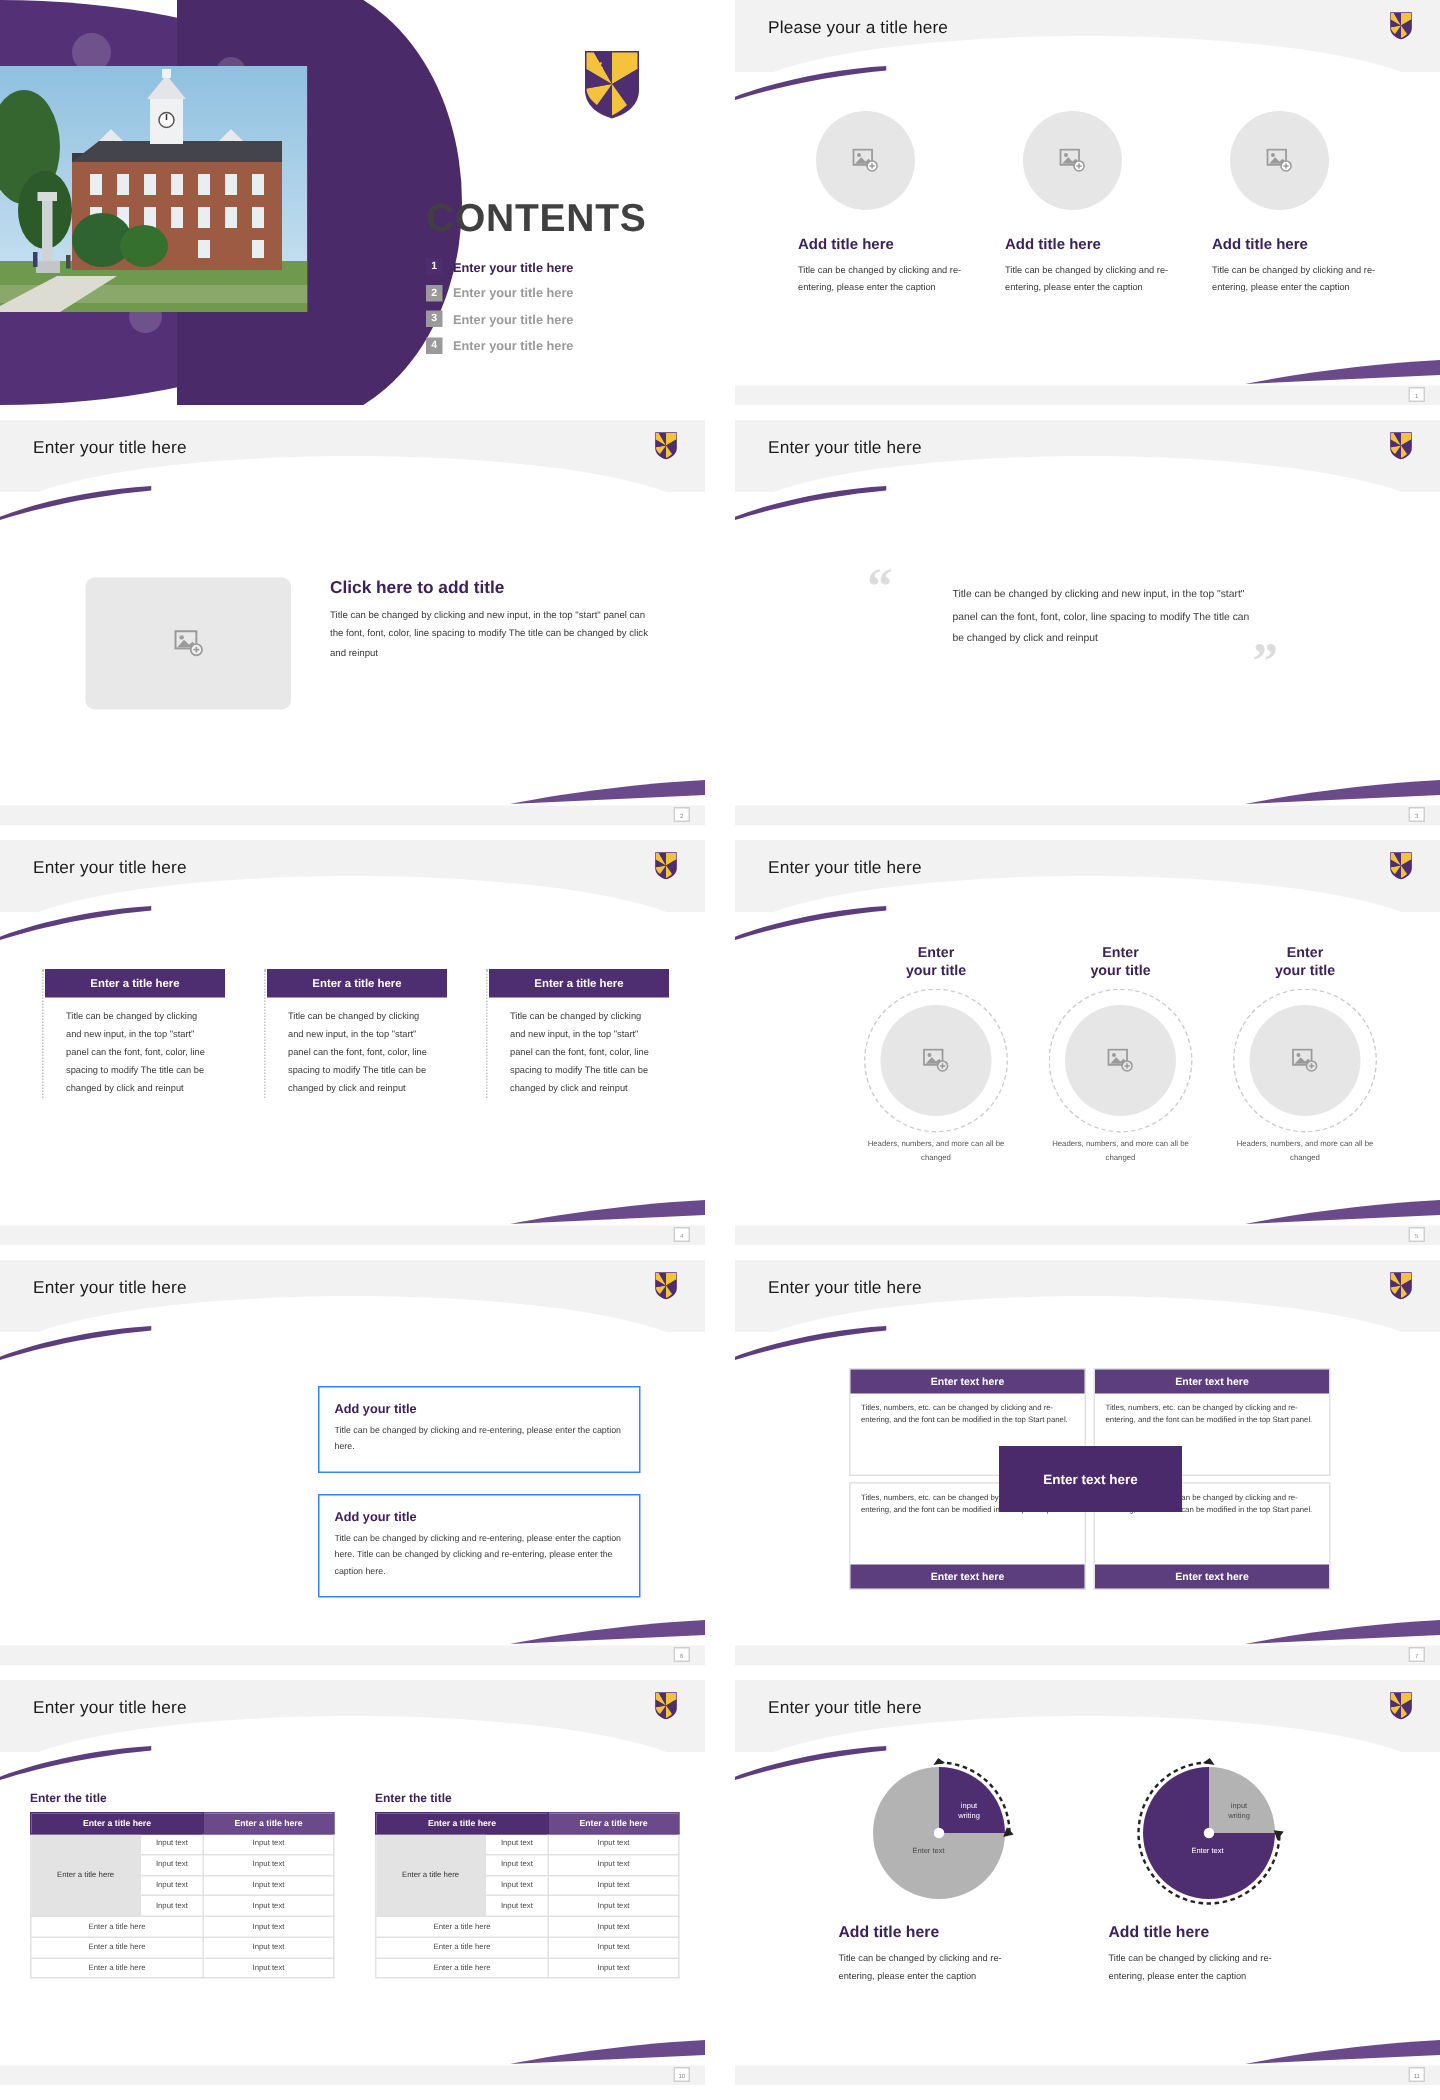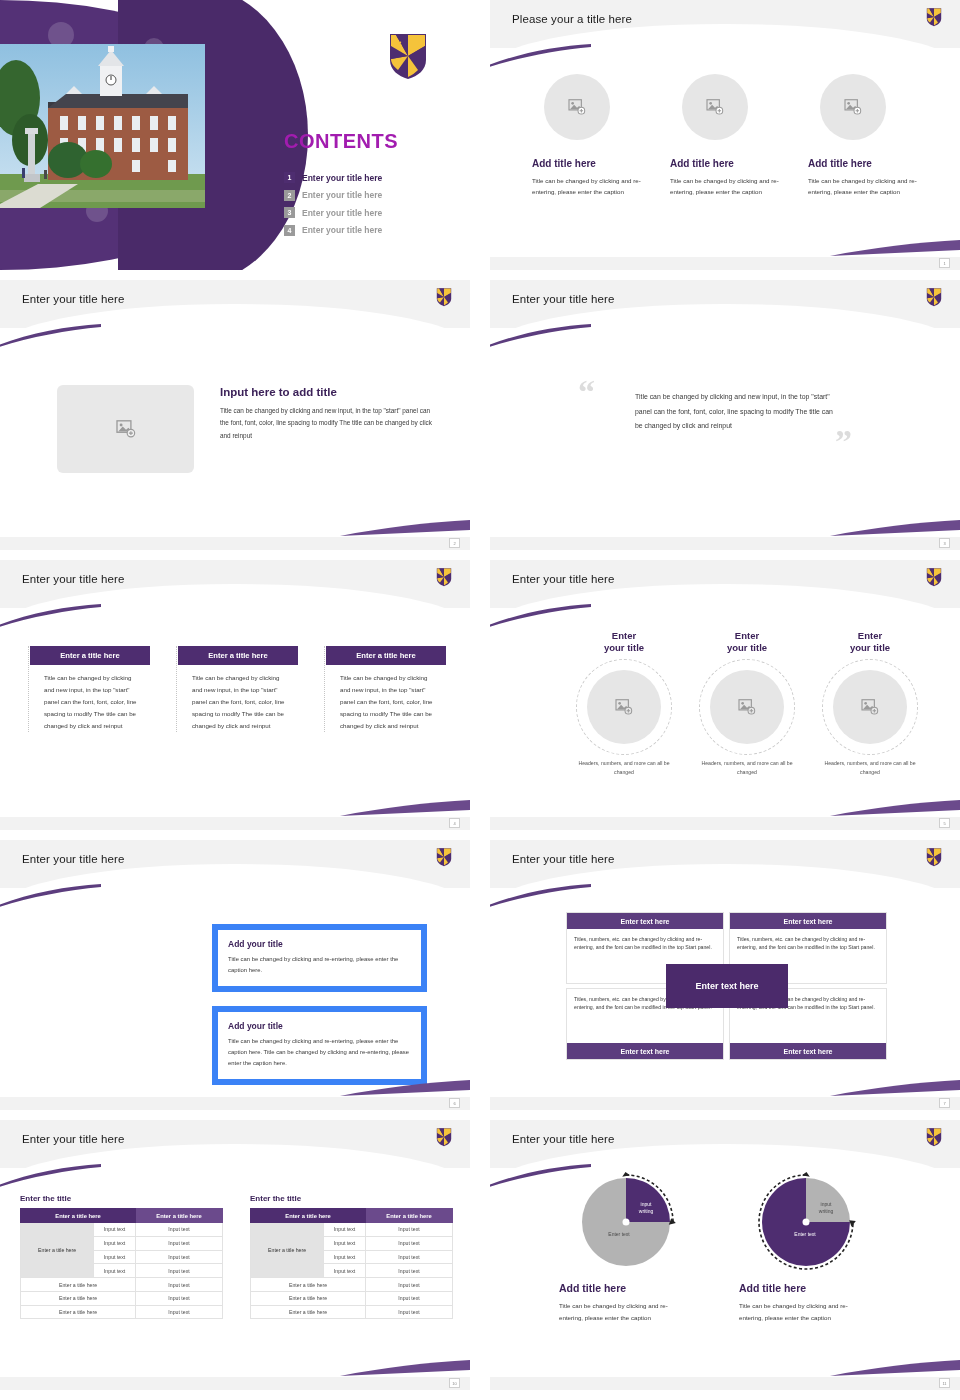--- a/index.html
+++ b/index.html
@@ -86,21 +86,21 @@
     background:#4a2a69; z-index:3;
     border-radius:0 60% 60% 0 / 0 50% 50% 0;
   }
   .s1 .photo{
     position:absolute; left:0; top:44px; width:205px; height:164px; z-index:4;
     overflow:hidden;
   }
   .s1 .bubble{ position:absolute; border-radius:50%; background:rgba(255,255,255,.16); z-index:4;}
   .s1 .contents-title{
     position:absolute; left:284px; top:130px; z-index:6;
-    font-size:20px; font-weight:bold; color:#a21caf; letter-spacing:.5px;
+    font-size:26px; font-weight:bold; color:#404040; letter-spacing:.5px;
   }
   .s1 .toc{ position:absolute; left:284px; top:172px; z-index:6; }
   .s1 .toc-row{ display:flex; align-items:center; margin-bottom:6.5px; }
   .s1 .toc-num{
     width:11px;height:11px; color:#fff; font-size:7px; font-weight:bold;
     display:flex;align-items:center;justify-content:center; margin-right:7px;
   }
   .s1 .toc-label{ font-size:8.5px; font-weight:bold; }
   
   .s2 .cols{ position:absolute; left:42px; top:74px; width:392px; display:flex; gap:22px; z-index:4;}
@@ -127,21 +127,21 @@
   .s6 .item{ width:100px; text-align:center; position:relative;}
   .s6 .ttl{ font-size:9.5px; font-weight:bold; color:#3c2259; line-height:1.3;}
   .s6 .ring{ width:96px;height:96px; border:1px dashed #cccccc; border-radius:50%; margin:4px auto 0; display:flex;align-items:center;justify-content:center;}
   .s6 .ring .ph-circle{ width:74px;height:74px;}
   .s6 .cap{ font-size:5.2px; color:#555; line-height:1.75; margin-top:4px;}
   
   .s7 .left{ position:absolute; left:68px; top:95px; width:125px; z-index:4;}
   .s7 .left h3{ font-size:17px; font-weight:bold; color:#3c2259; margin-bottom:9px;}
   .s7 .left p{ font-size:6.4px; color:#3a3a3a; line-height:1.95;}
   .s7 .boxes{ position:absolute; left:212px; top:84px; width:215px; z-index:4;}
-  .s7 .box{ border:6px solid #3b82f6; padding:9px 10px 10px; margin-bottom:14px;}
+  .s7 .box{ border:1px solid #3b82f6; padding:9px 10px 10px; margin-bottom:14px;}
   .s7 .box h5{ font-size:8.5px; color:#3c2259; margin-bottom:5px;}
   .s7 .box p{ font-size:5.9px; color:#3a3a3a; line-height:1.85;}
   
   .s8 .grid{ position:absolute; left:76px; top:72px; width:322px; z-index:4;}
   .s8 .grow{ display:flex; gap:5px;}
   .s8 .gcell{ width:158px; border:1px solid #e2e2e2;}
   .s8 .gbar{ background:#5c3d7e; color:#fff; font-size:7px; font-weight:bold; text-align:center; padding:4.5px 0;}
   .s8 .gtxt{ font-size:5.2px; color:#3a3a3a; line-height:1.6; padding:6px 7px; min-height:54px;}
   .s8 .center{
     position:absolute; left:50%; top:50%; transform:translate(-50%,-50%);
@@ -378,21 +378,21 @@
     <div class="ph-rect">
       <svg class="imgicon" style="width:20px;height:18px;" viewBox="0 0 24 22">
         <rect x="1" y="1" width="17" height="14" fill="none" stroke="#9a9a9a" stroke-width="1.6"></rect>
         <circle cx="6" cy="6" r="1.8" fill="#9a9a9a"></circle>
         <path d="M2.5 14 L8 8 L12 12 L15 9.5 L17.5 12.5 L17.5 14 Z" fill="#9a9a9a"></path>
         <circle cx="18" cy="16" r="4.6" fill="#f0f0f0" stroke="#9a9a9a" stroke-width="1.4"></circle>
         <path d="M18 13.6 V18.4 M15.6 16 H20.4" stroke="#9a9a9a" stroke-width="1.4"></path>
       </svg>
     </div>
     <div class="txt">
-      <h4>Input here to add title</h4>
+      <h4>Click here to add title</h4>
       <p>Title can be changed by clicking and new input, in the top "start" panel can the font, font, color, line spacing to modify The title can be changed by click and reinput</p>
     </div>
     <div class="footstrip"></div>
     <div class="pagebadge">2</div>
   </div>
 
   <div class="slide s4">
     <div class="hdr"></div>
     <div class="hdr-curve"></div>
     <div class="hdr-title">Enter your title here</div>

